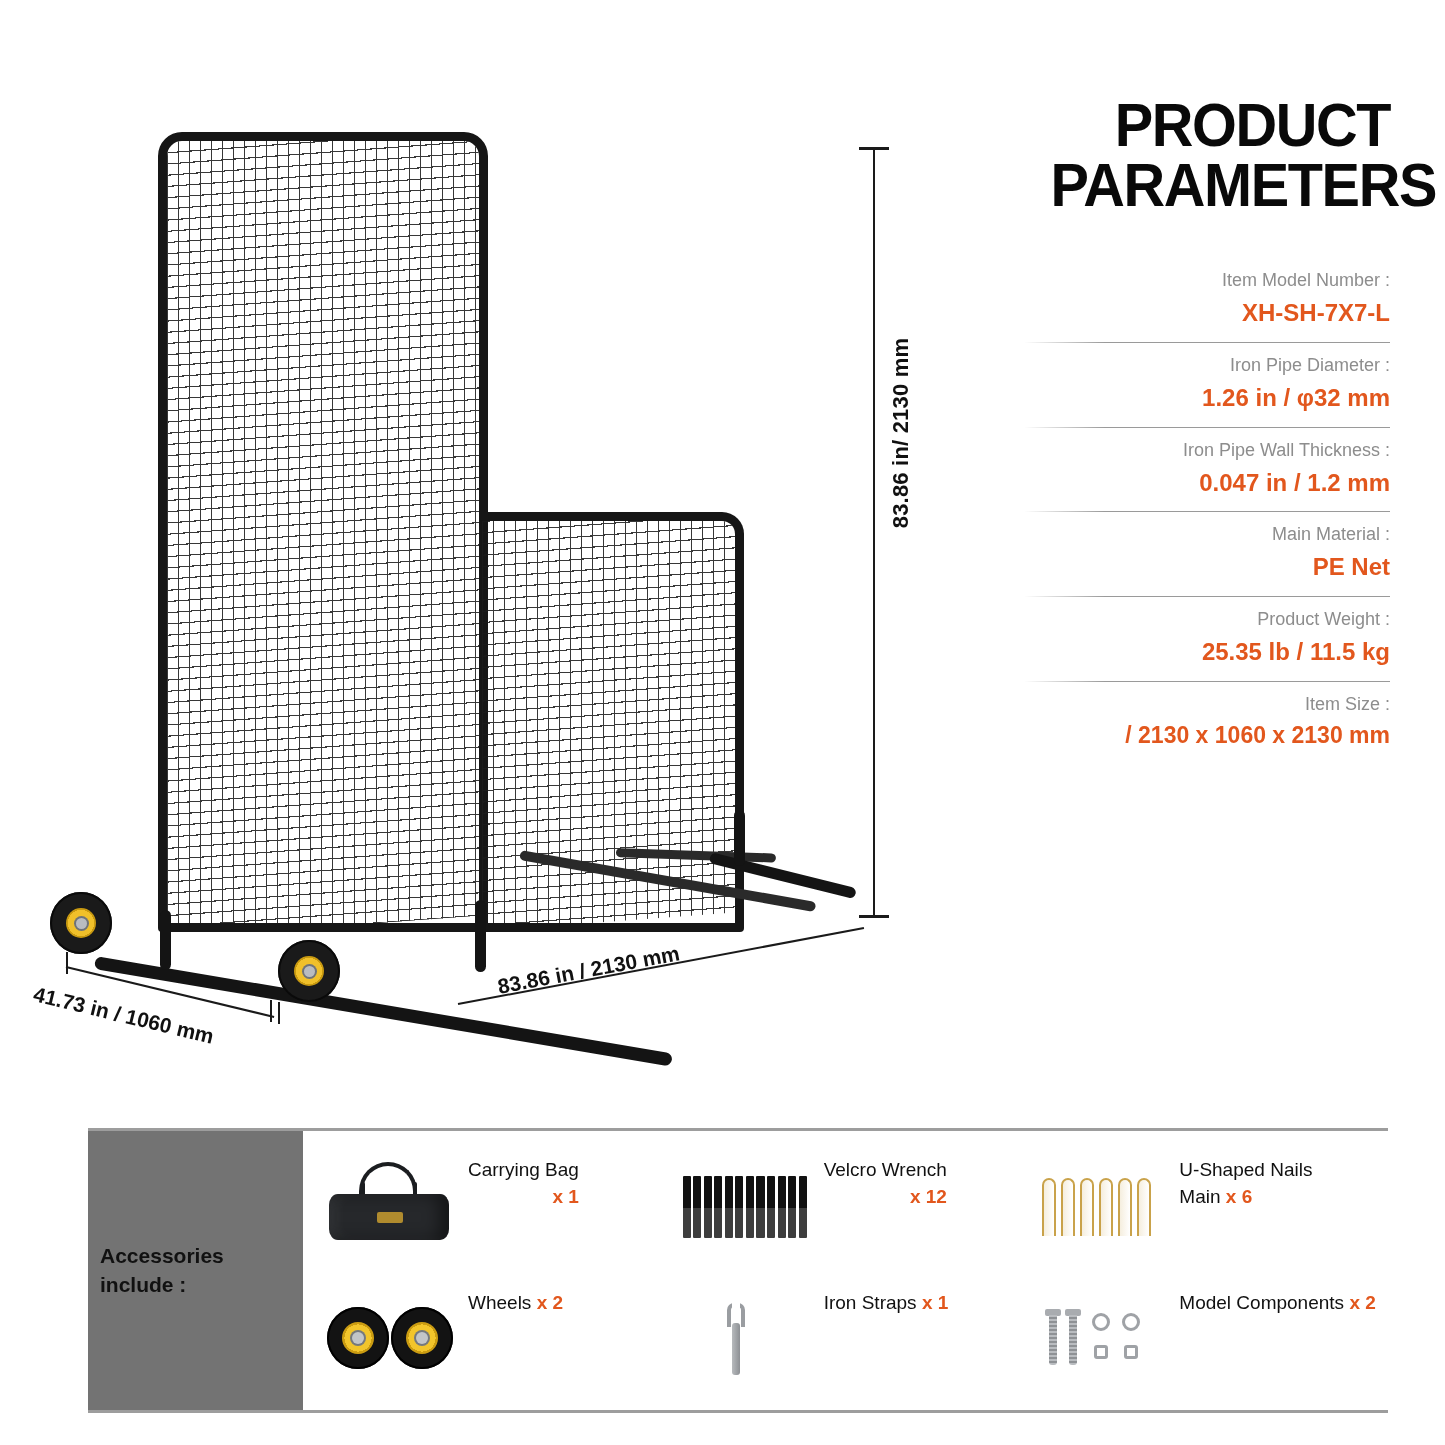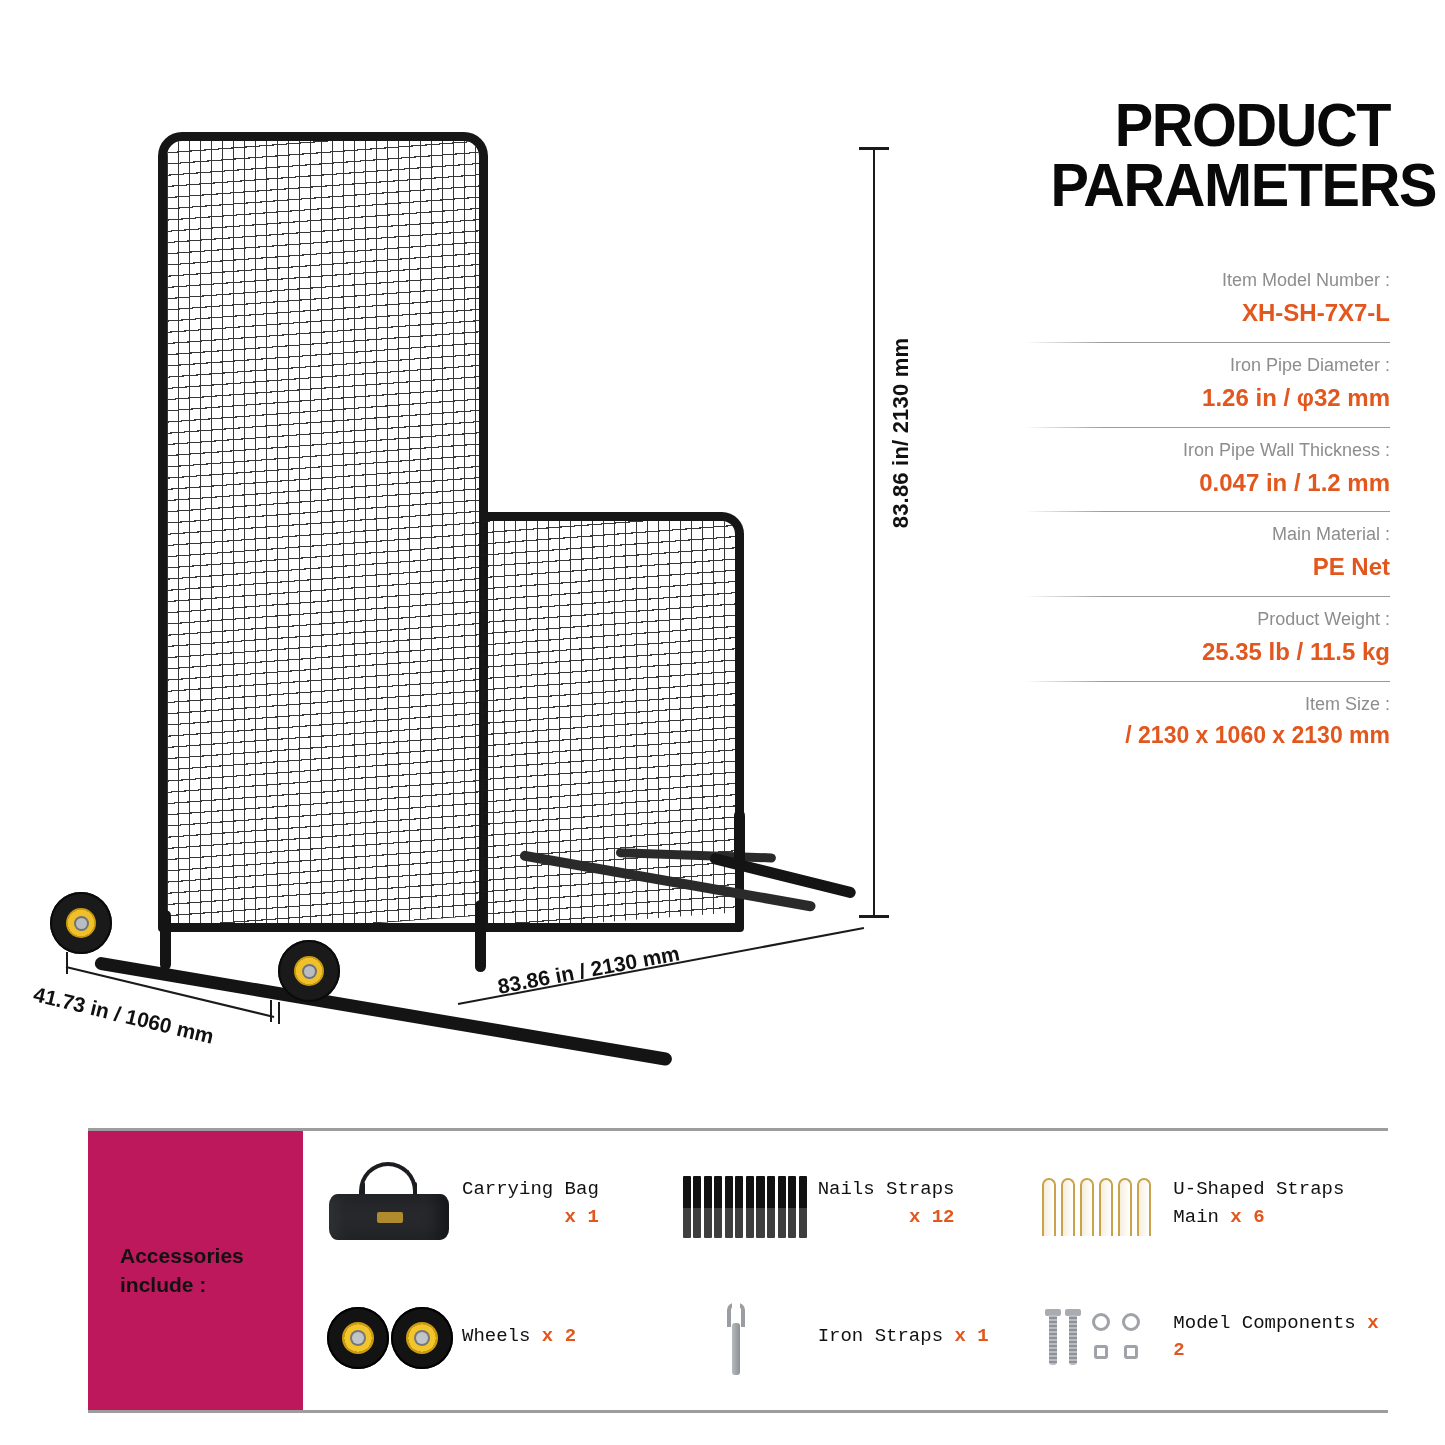--- a/index.html
+++ b/index.html
@@ -105,26 +105,26 @@
     border-top:1.4px solid #9a9a9a;
     border-image: linear-gradient(to right, rgba(154,154,154,0) 0%, #9a9a9a 22%, #9a9a9a 100%) 1;
   }
   .spec-key { font-size:18px; color:#8d8d8d; font-weight:400; line-height:1.5; }
   .spec-val { font-size:24px; color:#e2571d; font-weight:700; line-height:1.45; margin-top:2px; }
   .spec-val.two { font-size:23px; line-height:1.34; }
 
   
   .acc-wrap { position:absolute; left:88px; top:1128px; width:1300px; height:285px;
               border-top:3px solid #9d9d9d; border-bottom:3px solid #9d9d9d; display:flex; }
-  .acc-left { width:215px; background:#be185d; display:flex; align-items:center;
-              padding-left:32px; }
+  .acc-left { width:215px; background:#737373; display:flex; align-items:center;
+              padding-left:12px; }
   .acc-left-text { font-size:21px; font-weight:700; color:#111; line-height:1.35; }
   .acc-grid { flex:1; display:grid; grid-template-columns:repeat(3,1fr);
               grid-template-rows:1fr 1fr; align-items:center; padding:6px 0 6px 18px; }
-  .acc-item { display:flex; align-items:center; gap:6px;font-family:Liberation Mono, monospace; }
+  .acc-item { display:flex; gap:12px; }
   .acc-fig { width:135px; height:96px; position:relative; flex:0 0 135px; }
   .acc-text { font-size:19px; color:#111; line-height:1.45; }
   .acc-text .qty { color:#e2571d; font-weight:700; }
   .acc-text .nm { font-weight:400; }
   .t-right { text-align:right; }
 
   
   .bag-body { position:absolute; left:8px; top:38px; width:120px; height:46px;
               background:#26282b; border-radius:9px/11px;
               box-shadow: inset -10px 0 16px rgba(0,0,0,.45), inset 8px 0 12px rgba(255,255,255,.05); }
@@ -312,38 +312,38 @@
               <div class="strap"></div>
             <div class="strap"></div>
               <div class="strap"></div>
             <div class="strap"></div>
               <div class="strap"></div>
             <div class="strap"></div>
               <div class="strap"></div>
           </div>
         </div>
         <div class="acc-text">
-          <div class="nm">Nails Straps</div>
+          <div class="nm">Velcro Wrench</div>
           <div class="qty t-right">x 12</div>
         </div>
       </div>
 
       <div class="acc-item">
         <div class="acc-fig">
           <div class="unails">
             <div class="unail"></div>
               <div class="unail"></div>
             <div class="unail"></div>
               <div class="unail"></div>
             <div class="unail"></div>
               <div class="unail"></div>
           </div>
         </div>
         <div class="acc-text">
-          <div class="nm">U-Shaped Straps</div>
+          <div class="nm">U-Shaped Nails</div>
           <div>
             <span class="nm">Main</span>
             <span class="qty">x 6</span>
           </div>
         </div>
       </div>
 
       <div class="acc-item">
         <div class="acc-fig">
           <div class="fig-wheel" id="fw1"></div>

